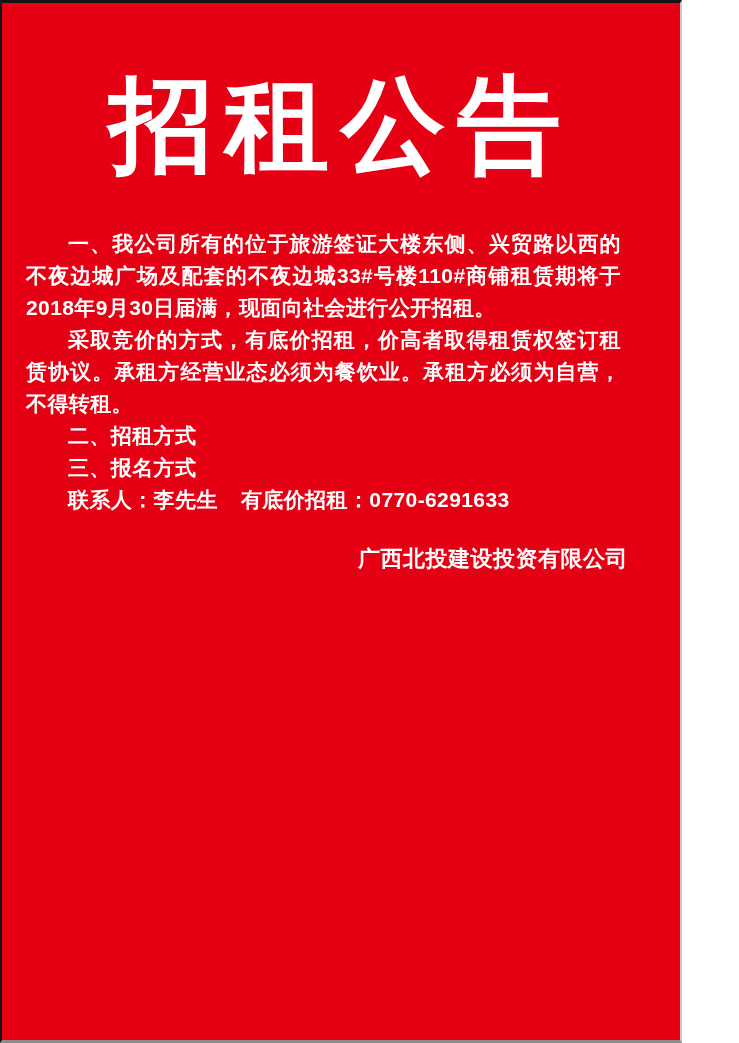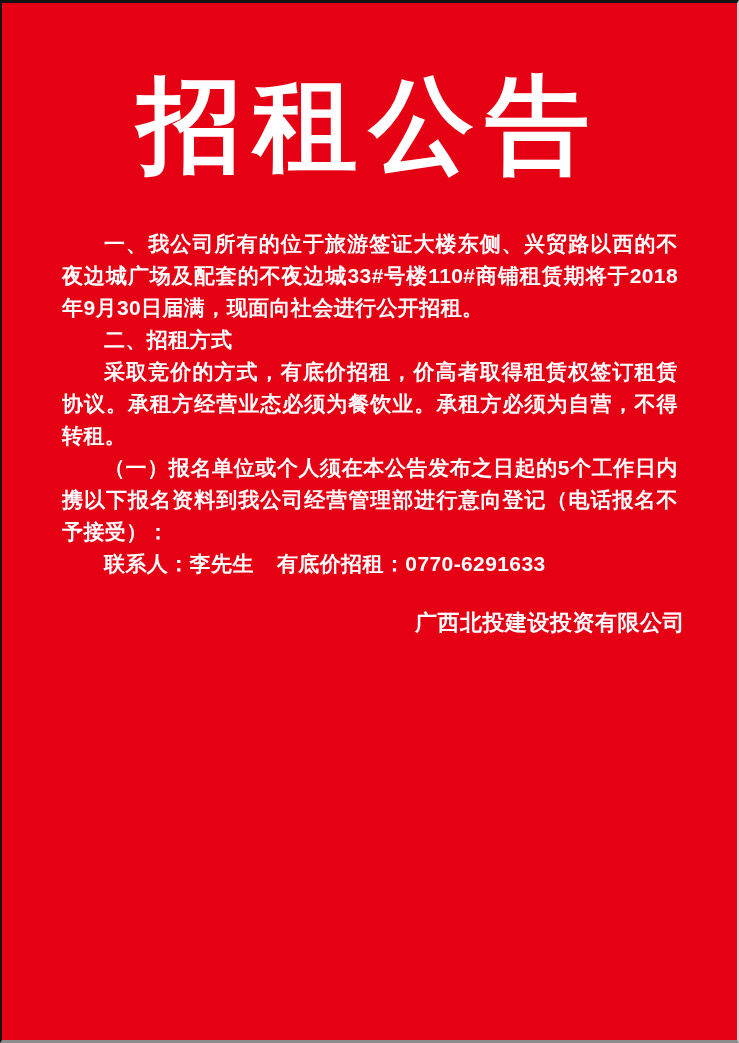--- a/index.html
+++ b/index.html
@@ -3,21 +3,21 @@
 <meta charset="utf-8">
 <style>
   html, body {
     margin: 0;
     padding: 0;
     background: #ffffff;
     font-family: "Liberation Sans", "DejaVu Sans", sans-serif;
   }
   .poster {
     position: relative;
-    width: 739px;
+    width: 682px;
     height: 1043px;
     box-sizing: border-box;
     background: var(--background, #e60014);
     color: var(--text, #ffffff);
     border-top: 3px solid #141414;
     border-left: 2px solid #141414;
     border-right: 2px solid #c9c9c9;
     border-bottom: 3px solid #8c8c8c;
     overflow: hidden;
   }
@@ -25,21 +25,21 @@
     margin: 62px 0 0 0;
     text-align: center;
     font-family: "Liberation Serif", "DejaVu Serif", serif;
     font-weight: bold;
     font-size: 104px;
     line-height: 1.18;
     letter-spacing: 12px;
     white-space: nowrap;
   }
   .content {
-    margin: 40px 59px 0 60px; 
+    margin: 40px 59px 0 24px; 
     font-size: 21px;
     font-weight: bold;
     line-height: 32px;
     letter-spacing: 0.4px;
     text-align: justify;
   }
   .content p {
     margin: 0;
     padding: 0;
     text-indent: 2em;
@@ -66,23 +66,23 @@
 </style>
 </head>
 <body>
 
 <div class="poster">
 
   <h1 class="title">招租公告</h1>
 
   <div class="content">
     <p>一、我公司所有的位于旅游签证大楼东侧、兴贸路以西的不夜边城广场及配套的不夜边城33#号楼110#商铺租赁期将于2018年9月30日届满，现面向社会进行公开招租。</p>
+    <p>采取竞价的方式，有底价招租，价高者取得租赁权签订租赁协议。承租方经营业态必须为餐饮业。承租方必须为自营，不得转租。</p>
     <p>二、招租方式</p>
-    <p>采取竞价的方式，有底价招租，价高者取得租赁权签订租赁协议。承租方经营业态必须为餐饮业。承租方必须为自营，不得转租。</p>
-    <p>（一）报名单位或个人须在本公告发布之日起的5个工作日内携以下报名资料到我公司经营管理部进行意向登记（电话报名不予接受）：</p>
+    <p>三、报名方式</p>
 
     <p class="contact-line">
       <span>联系人：</span><span>李先生</span><span class="phone-group">有底价招租：</span><span>0770-6291633</span>
     </p>
   </div>
 
   <div class="signature">
     <div class="signature-inner">
       <div>广西北投建设投资有限公司</div>
     </div>

